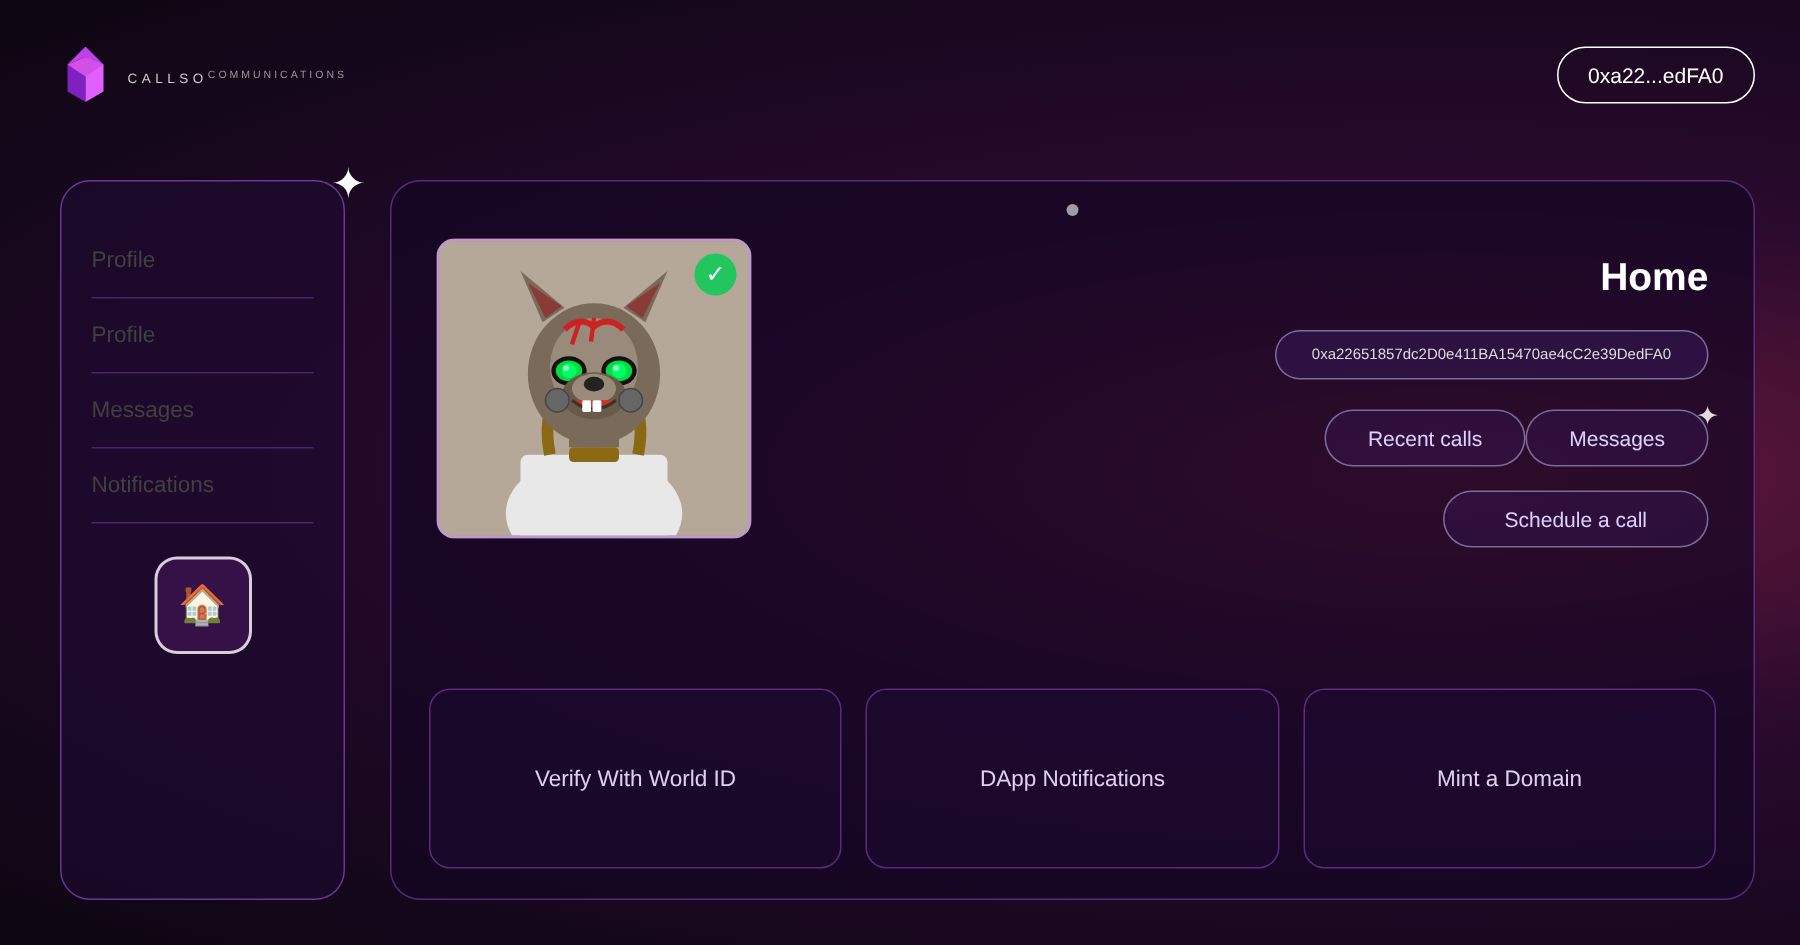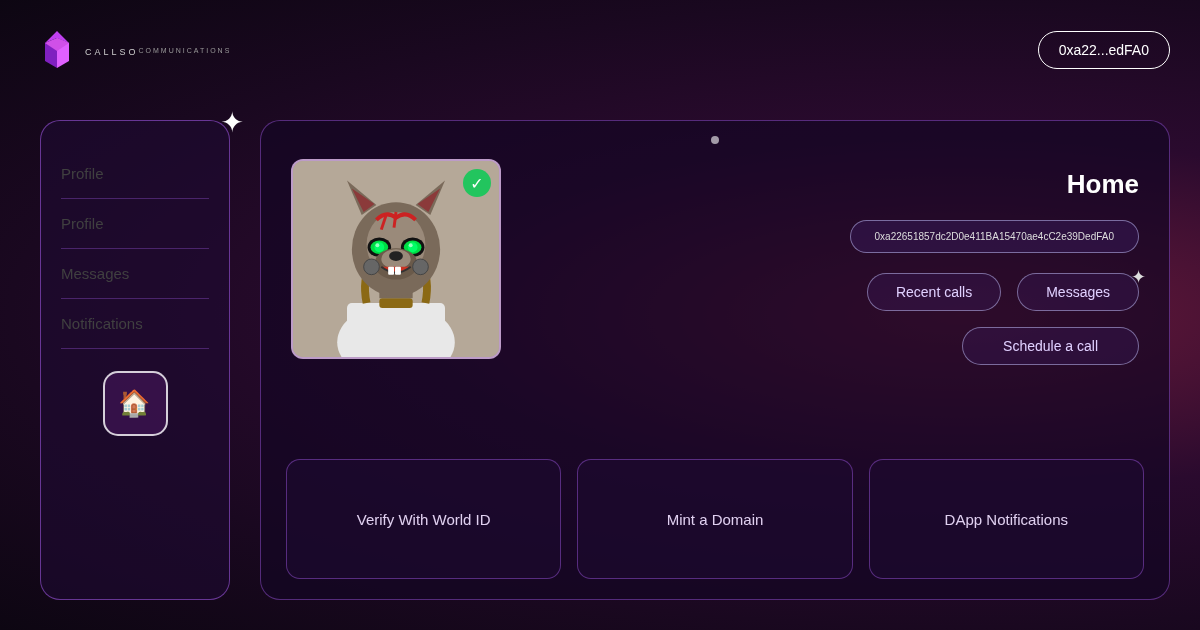--- a/index.html
+++ b/index.html
@@ -222,21 +222,20 @@
       border-radius: 30px;
       padding: 10px 24px;
       font-size: 10px;
       color: #ddd;
       margin-bottom: 20px;
       background: rgba(60,30,100,0.4);
     }
 
     .action-row {
       display: flex;
-      gap: 16px;
       margin-bottom: 16px;
     }
 
     .action-btn {
       border: 1.5px solid rgba(200,200,255,0.5);
       border-radius: 25px;
       padding: 10px 28px;
       font-size: 14px;
       color: #e0d0ff;
       background: rgba(60,30,100,0.3);
@@ -405,19 +404,19 @@
       </div>
       <button class="schedule-btn">Schedule a call</button>
     </div>
   </div>
 
   <div class="panel-lower">
     <div class="action-card">
       <span>Verify With World ID</span>
     </div>
     <div class="action-card">
+      <span>DApp Notifications</span>
+    </div>
+    <div class="action-card">
       <span>Mint a Domain</span>
     </div>
-    <div class="action-card">
-      <span>DApp Notifications</span>
-    </div>
   </div>
 </div>
 
 </body></html>

